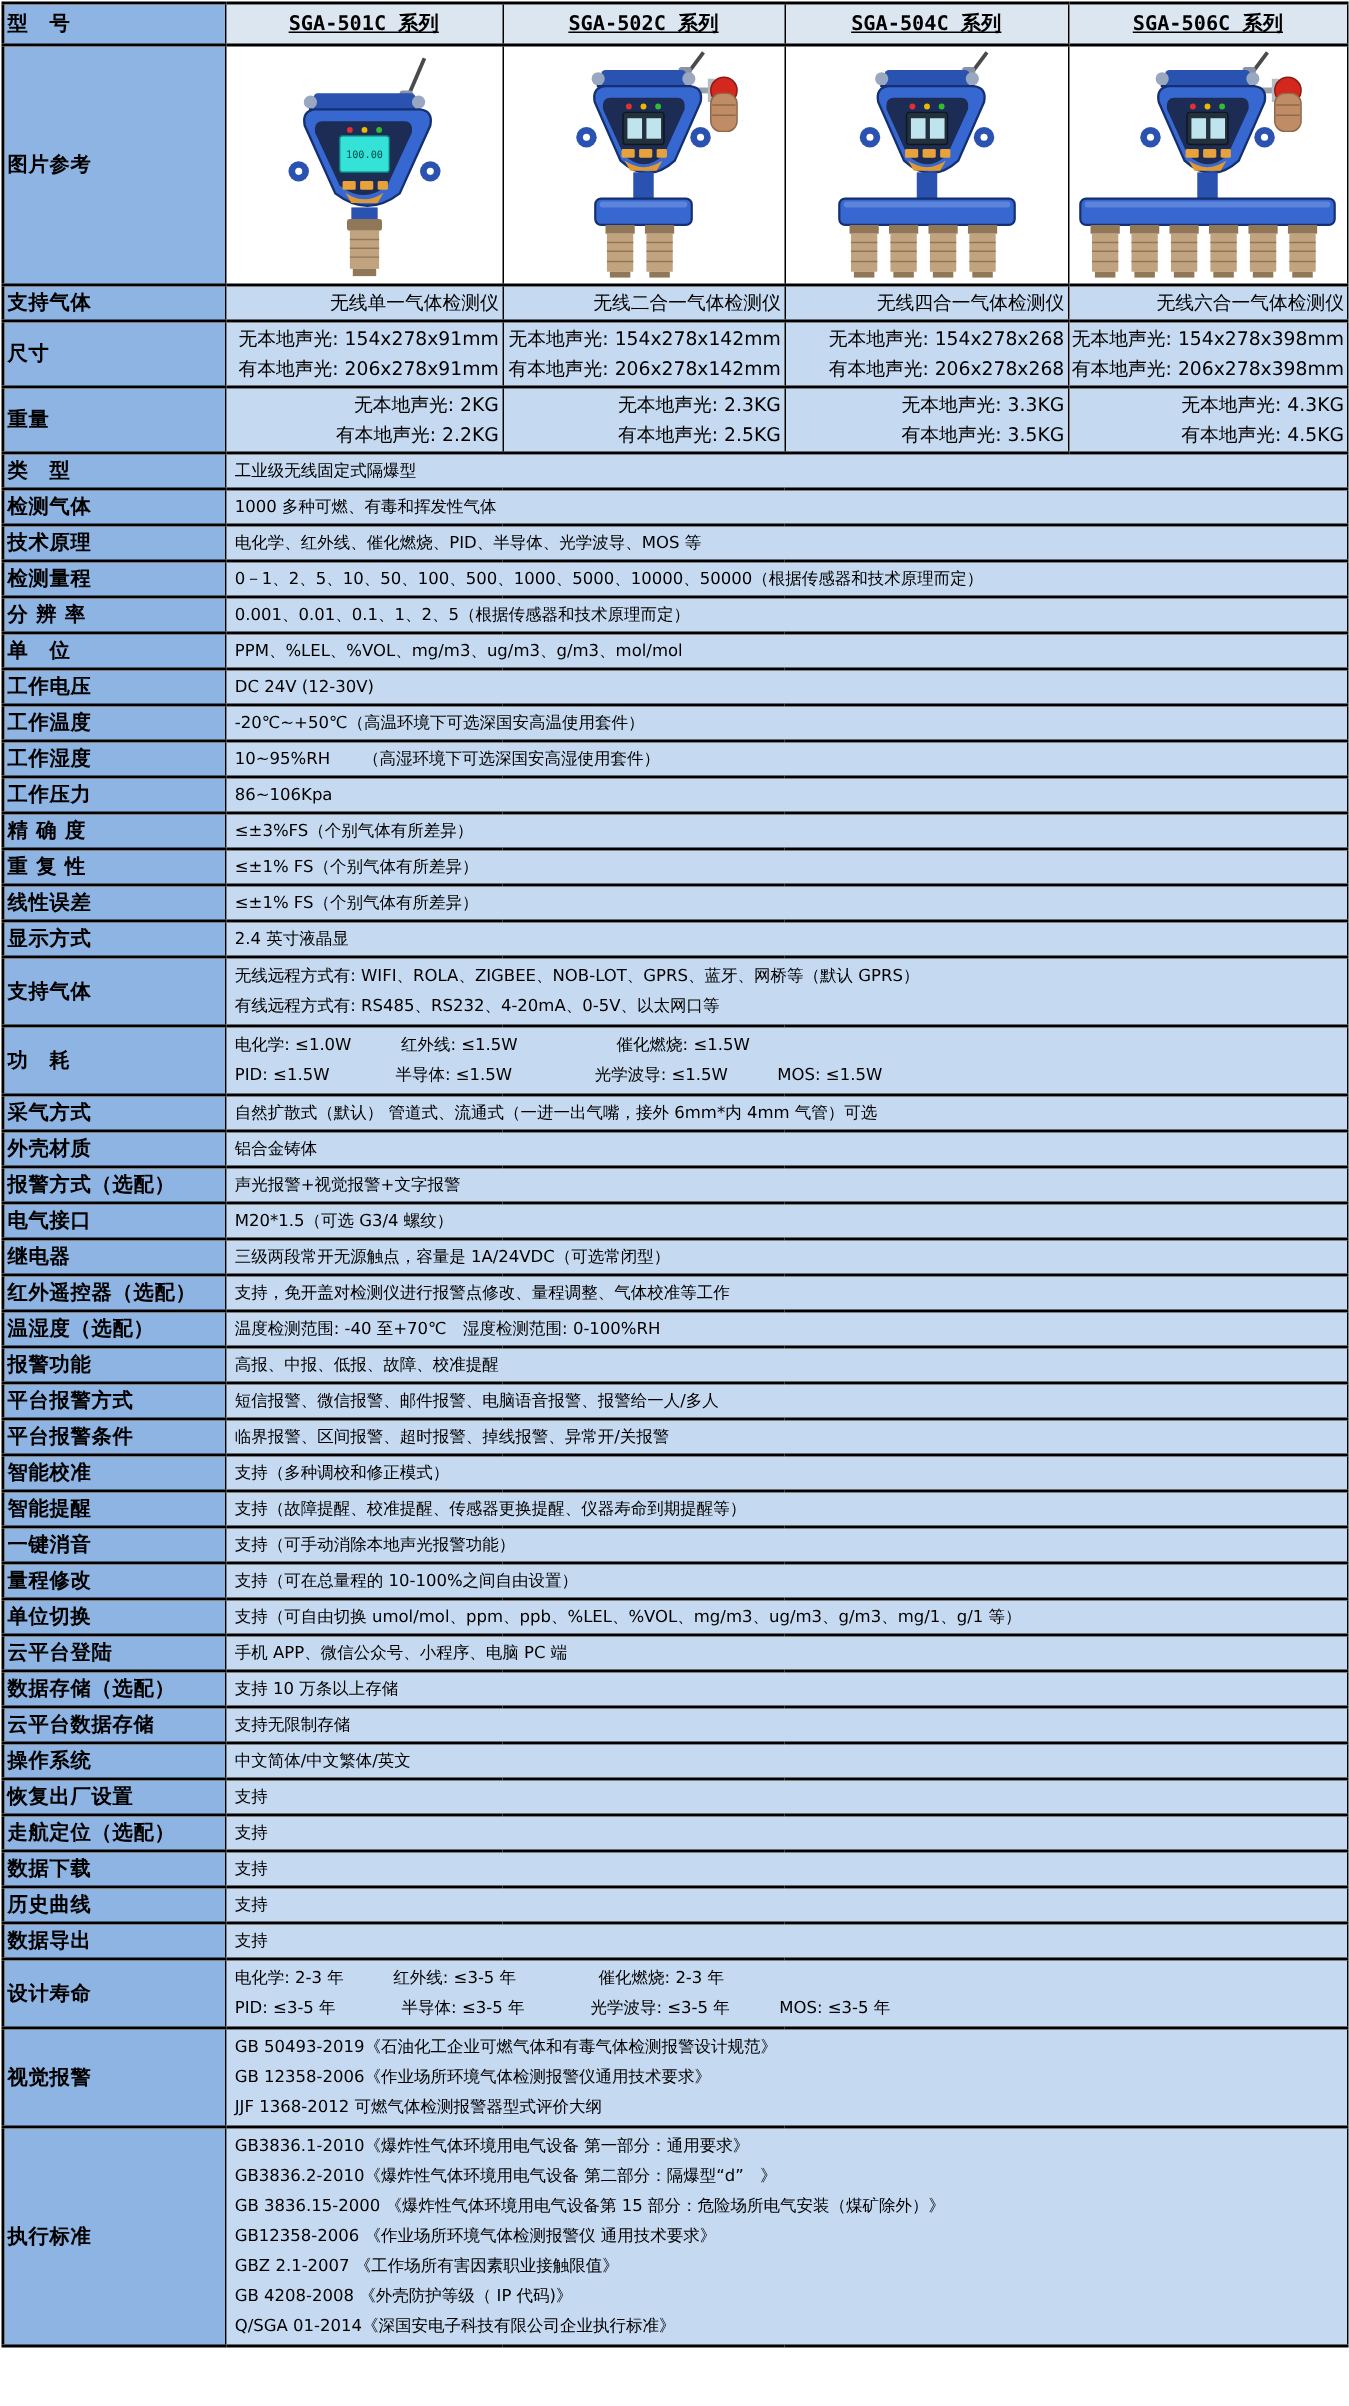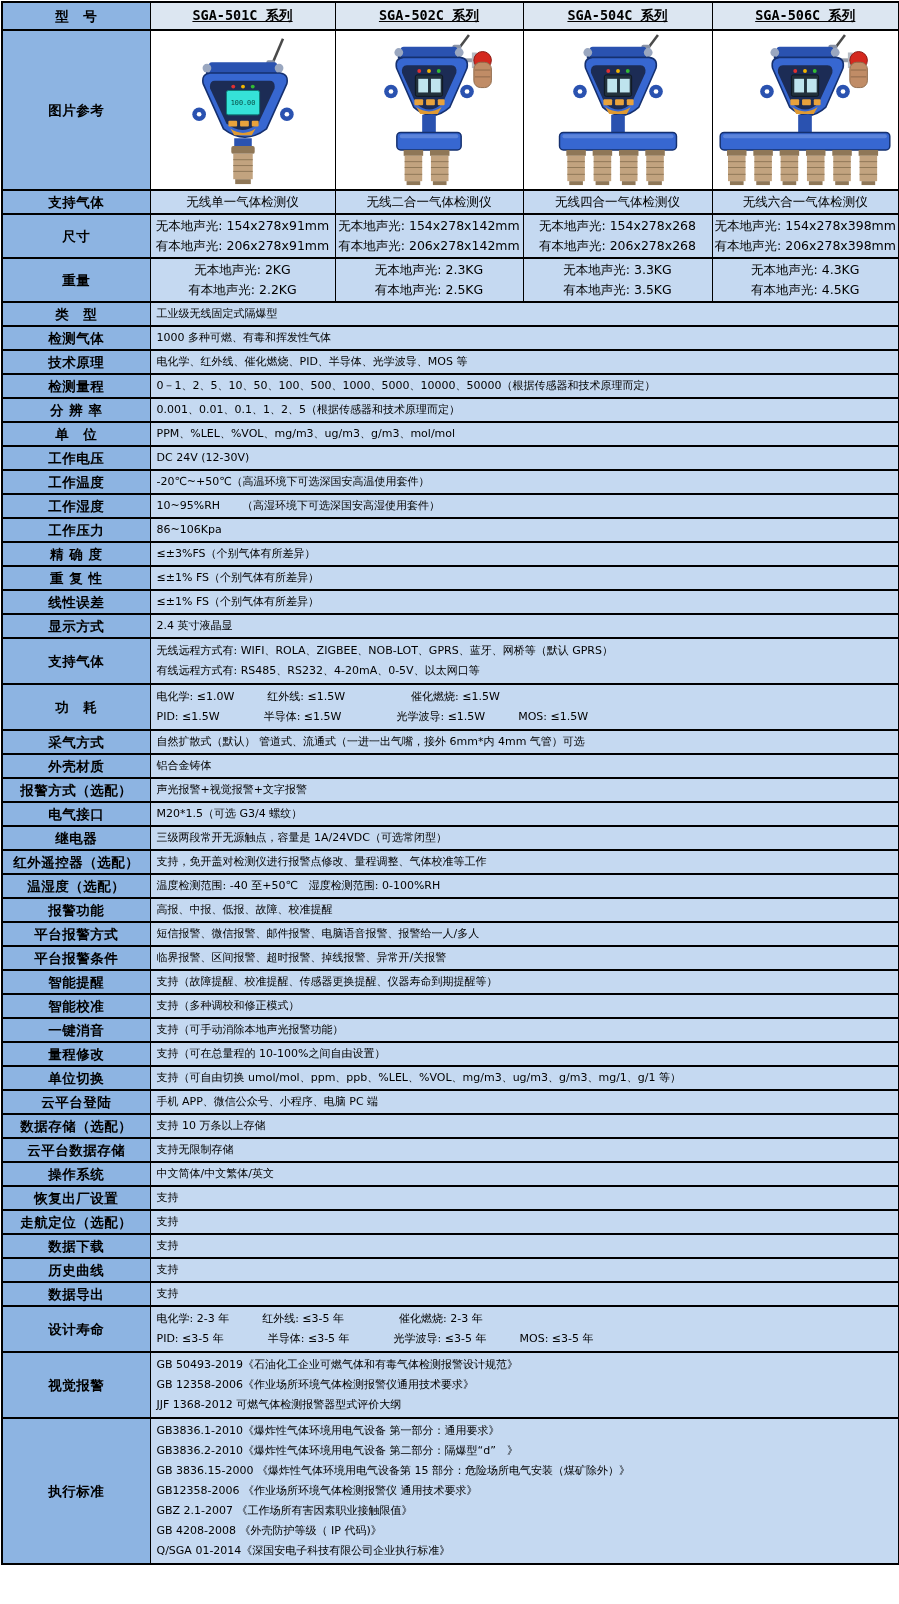--- a/index.html
+++ b/index.html
@@ -27,21 +27,21 @@
     border-left:1px solid var(--border);
     border-right:1px solid var(--border);
     border-top:2px solid var(--border);
     border-bottom:2px solid var(--border);
     vertical-align:middle;
     overflow:hidden;
   }
   td.label{
     background:var(--label-bg);
     font-weight:bold;
-    text-align:center;
+    text-align:left;
     font-size:13.5px;
     line-height:17px;
     padding:1px 2px;
     letter-spacing:0.5px;
   }
   td.model{
     background:var(--header-bg);
     font-weight:bold;
     text-align:center;
     font-size:13.5px;
@@ -64,21 +64,21 @@
   }
   td.val .ln{
     line-height:20px;
     min-height:20px;
     white-space:pre-wrap;
   }
   td.val.multi{padding:2px 6px;}
   td.cmp{
     background:var(--value-bg);
     font-size:12.5px;
-    text-align:center;
+    text-align:right;
     padding:1px 2px;
   }
   td.cmp .ln{
     line-height:20px;
     min-height:20px;
     white-space:pre-wrap;
   }
   svg.device{display:block;margin:0 auto;}
 </style>
 </head>
@@ -537,21 +537,21 @@
       </tr>
       <tr>
         <td class="label">红外遥控器（选配）</td>
         <td class="val" colspan="4">
           <div class="ln">支持，免开盖对检测仪进行报警点修改、量程调整、气体校准等工作</div>
         </td>
       </tr>
       <tr>
         <td class="label">温湿度（选配）</td>
         <td class="val" colspan="4">
-          <div class="ln">温度检测范围: -40 至+50℃　湿度检测范围: 0-100%RH</div>
+          <div class="ln">温度检测范围: -40 至+70℃　湿度检测范围: 0-100%RH</div>
         </td>
       </tr>
       <tr>
         <td class="label">报警功能</td>
         <td class="val" colspan="4">
           <div class="ln">高报、中报、低报、故障、校准提醒</div>
         </td>
       </tr>
       <tr>
         <td class="label">平台报警方式</td>
@@ -559,29 +559,29 @@
           <div class="ln">短信报警、微信报警、邮件报警、电脑语音报警、报警给一人/多人</div>
         </td>
       </tr>
       <tr>
         <td class="label">平台报警条件</td>
         <td class="val" colspan="4">
           <div class="ln">临界报警、区间报警、超时报警、掉线报警、异常开/关报警</div>
         </td>
       </tr>
       <tr>
+        <td class="label">智能校准</td>
+        <td class="val" colspan="4">
+          <div class="ln">支持（多种调校和修正模式）</div>
+        </td>
+      </tr>
+      <tr>
         <td class="label">智能提醒</td>
         <td class="val" colspan="4">
           <div class="ln">支持（故障提醒、校准提醒、传感器更换提醒、仪器寿命到期提醒等）</div>
-        </td>
-      </tr>
-      <tr>
-        <td class="label">智能校准</td>
-        <td class="val" colspan="4">
-          <div class="ln">支持（多种调校和修正模式）</div>
         </td>
       </tr>
       <tr>
         <td class="label">一键消音</td>
         <td class="val" colspan="4">
           <div class="ln">支持（可手动消除本地声光报警功能）</div>
         </td>
       </tr>
       <tr>
         <td class="label">量程修改</td>

